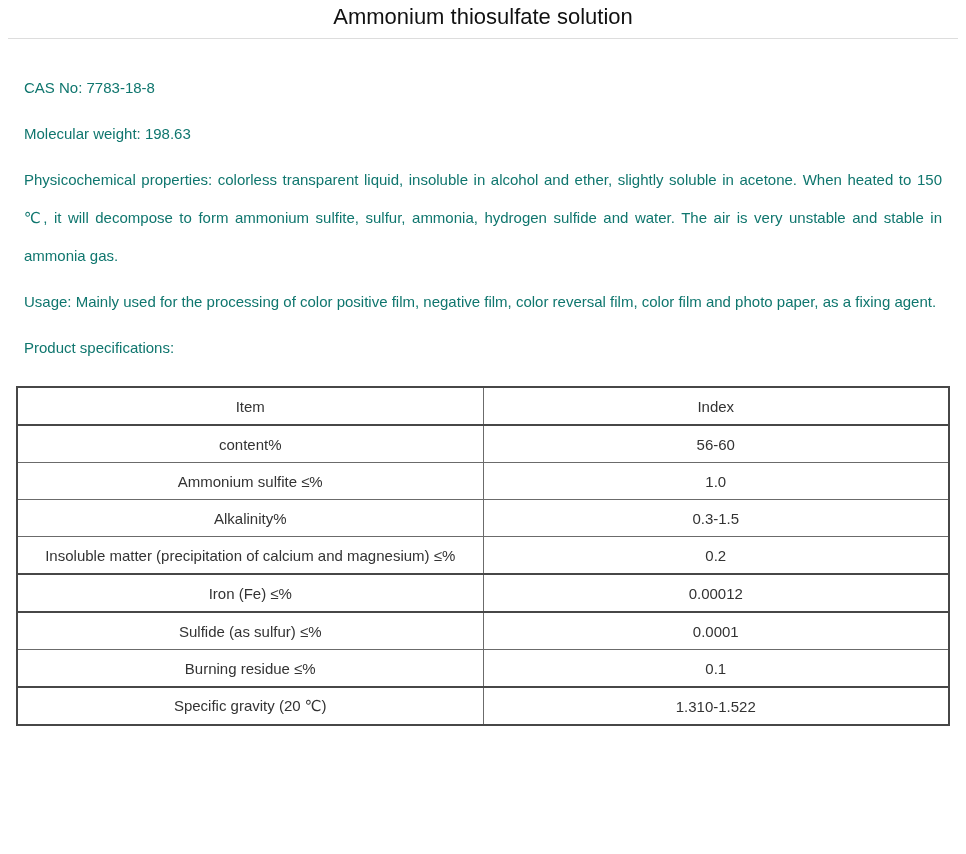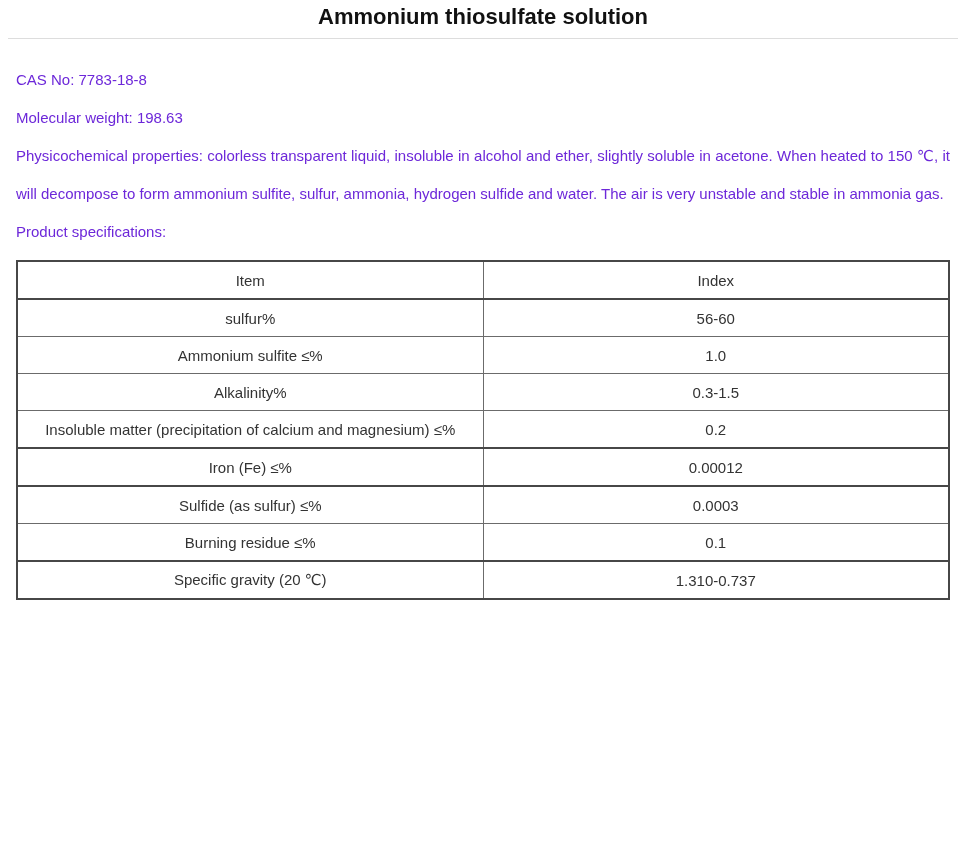--- a/index.html
+++ b/index.html
@@ -12,49 +12,49 @@
     min-height: 854px;
     font-family: "Liberation Sans", "DejaVu Sans", sans-serif;
     color: #3d3d3d;
     box-sizing: border-box;
   }
   .page-title {
     margin: 4px 0 9px 0;
     text-align: center;
     font-size: 22px;
     line-height: 25px;
-    font-weight: bold;
+    font-weight: normal;
     color: #111111;
   }
   .title-rule {
     border: none;
     border-top: 1px solid #dddddd;
     margin: 0 8px;
     height: 0;
   }
   .content {
     padding: 22px 16px 0 16px;
   }
   .content p {
-    margin: 0;
+    margin: 8px;
     font-size: 15px;
     line-height: 38px;
-    color: #6d28d9;
+    color: #0f766e;
   }
   .content p.just {
     text-align: justify;
   }
   sub.formula-sub {
     font-size: 11px;
     line-height: 0;
   }
   table.spec-table {
     width: 100%;
     border-collapse: collapse;
-    margin-top: 9px;
+    margin-top: 19px;
     table-layout: fixed;
   }
   table.spec-table th,
   table.spec-table td {
     border: 1px solid #6b6b6b;
     height: 36px;
     text-align: center;
     vertical-align: middle;
     font-size: 15px;
     font-weight: normal;
@@ -77,60 +77,61 @@
   <hr class="title-rule">
 
   <div class="content">
     <p>CAS No: 7783-18-8</p>
 
 
     <p>Molecular weight: 198.63</p>
 
     <p class="just">Physicochemical properties: colorless transparent liquid, insoluble in alcohol and ether, slightly soluble in acetone. When heated to 150 ℃, it will decompose to form ammonium sulfite, sulfur, ammonia, hydrogen sulfide and water. The air is very unstable and stable in ammonia gas.</p>
 
+    <p class="just">Usage: Mainly used for the processing of color positive film, negative film, color reversal film, color film and photo paper, as a fixing agent.</p>
 
 
     <p>Product specifications:</p>
 
     <table class="spec-table">
       <thead>
         <tr class="thick-bottom">
           <th>Item</th>
           <th>Index</th>
         </tr>
       </thead>
       <tbody>
         <tr>
-          <td>sulfur%</td>
+          <td>content%</td>
           <td>56-60</td>
         </tr>
         <tr>
           <td>Ammonium sulfite ≤%</td>
           <td>1.0</td>
         </tr>
         <tr>
           <td>Alkalinity%</td>
           <td>0.3-1.5</td>
         </tr>
         <tr class="thick-bottom">
           <td>Insoluble matter (precipitation of calcium and magnesium) ≤%</td>
           <td>0.2</td>
         </tr>
         <tr class="thick-bottom">
           <td>Iron (Fe) ≤%</td>
           <td>0.00012</td>
         </tr>
         <tr>
           <td>Sulfide (as sulfur) ≤%</td>
-          <td>0.0003</td>
+          <td>0.0001</td>
         </tr>
         <tr class="thick-bottom">
           <td>Burning residue ≤%</td>
           <td>0.1</td>
         </tr>
         <tr>
           <td>Specific gravity (20 ℃)</td>
-          <td>1.310-0.737</td>
+          <td>1.310-1.522</td>
         </tr>
       </tbody>
     </table>
   </div>
 </div>
 
 </body></html>

